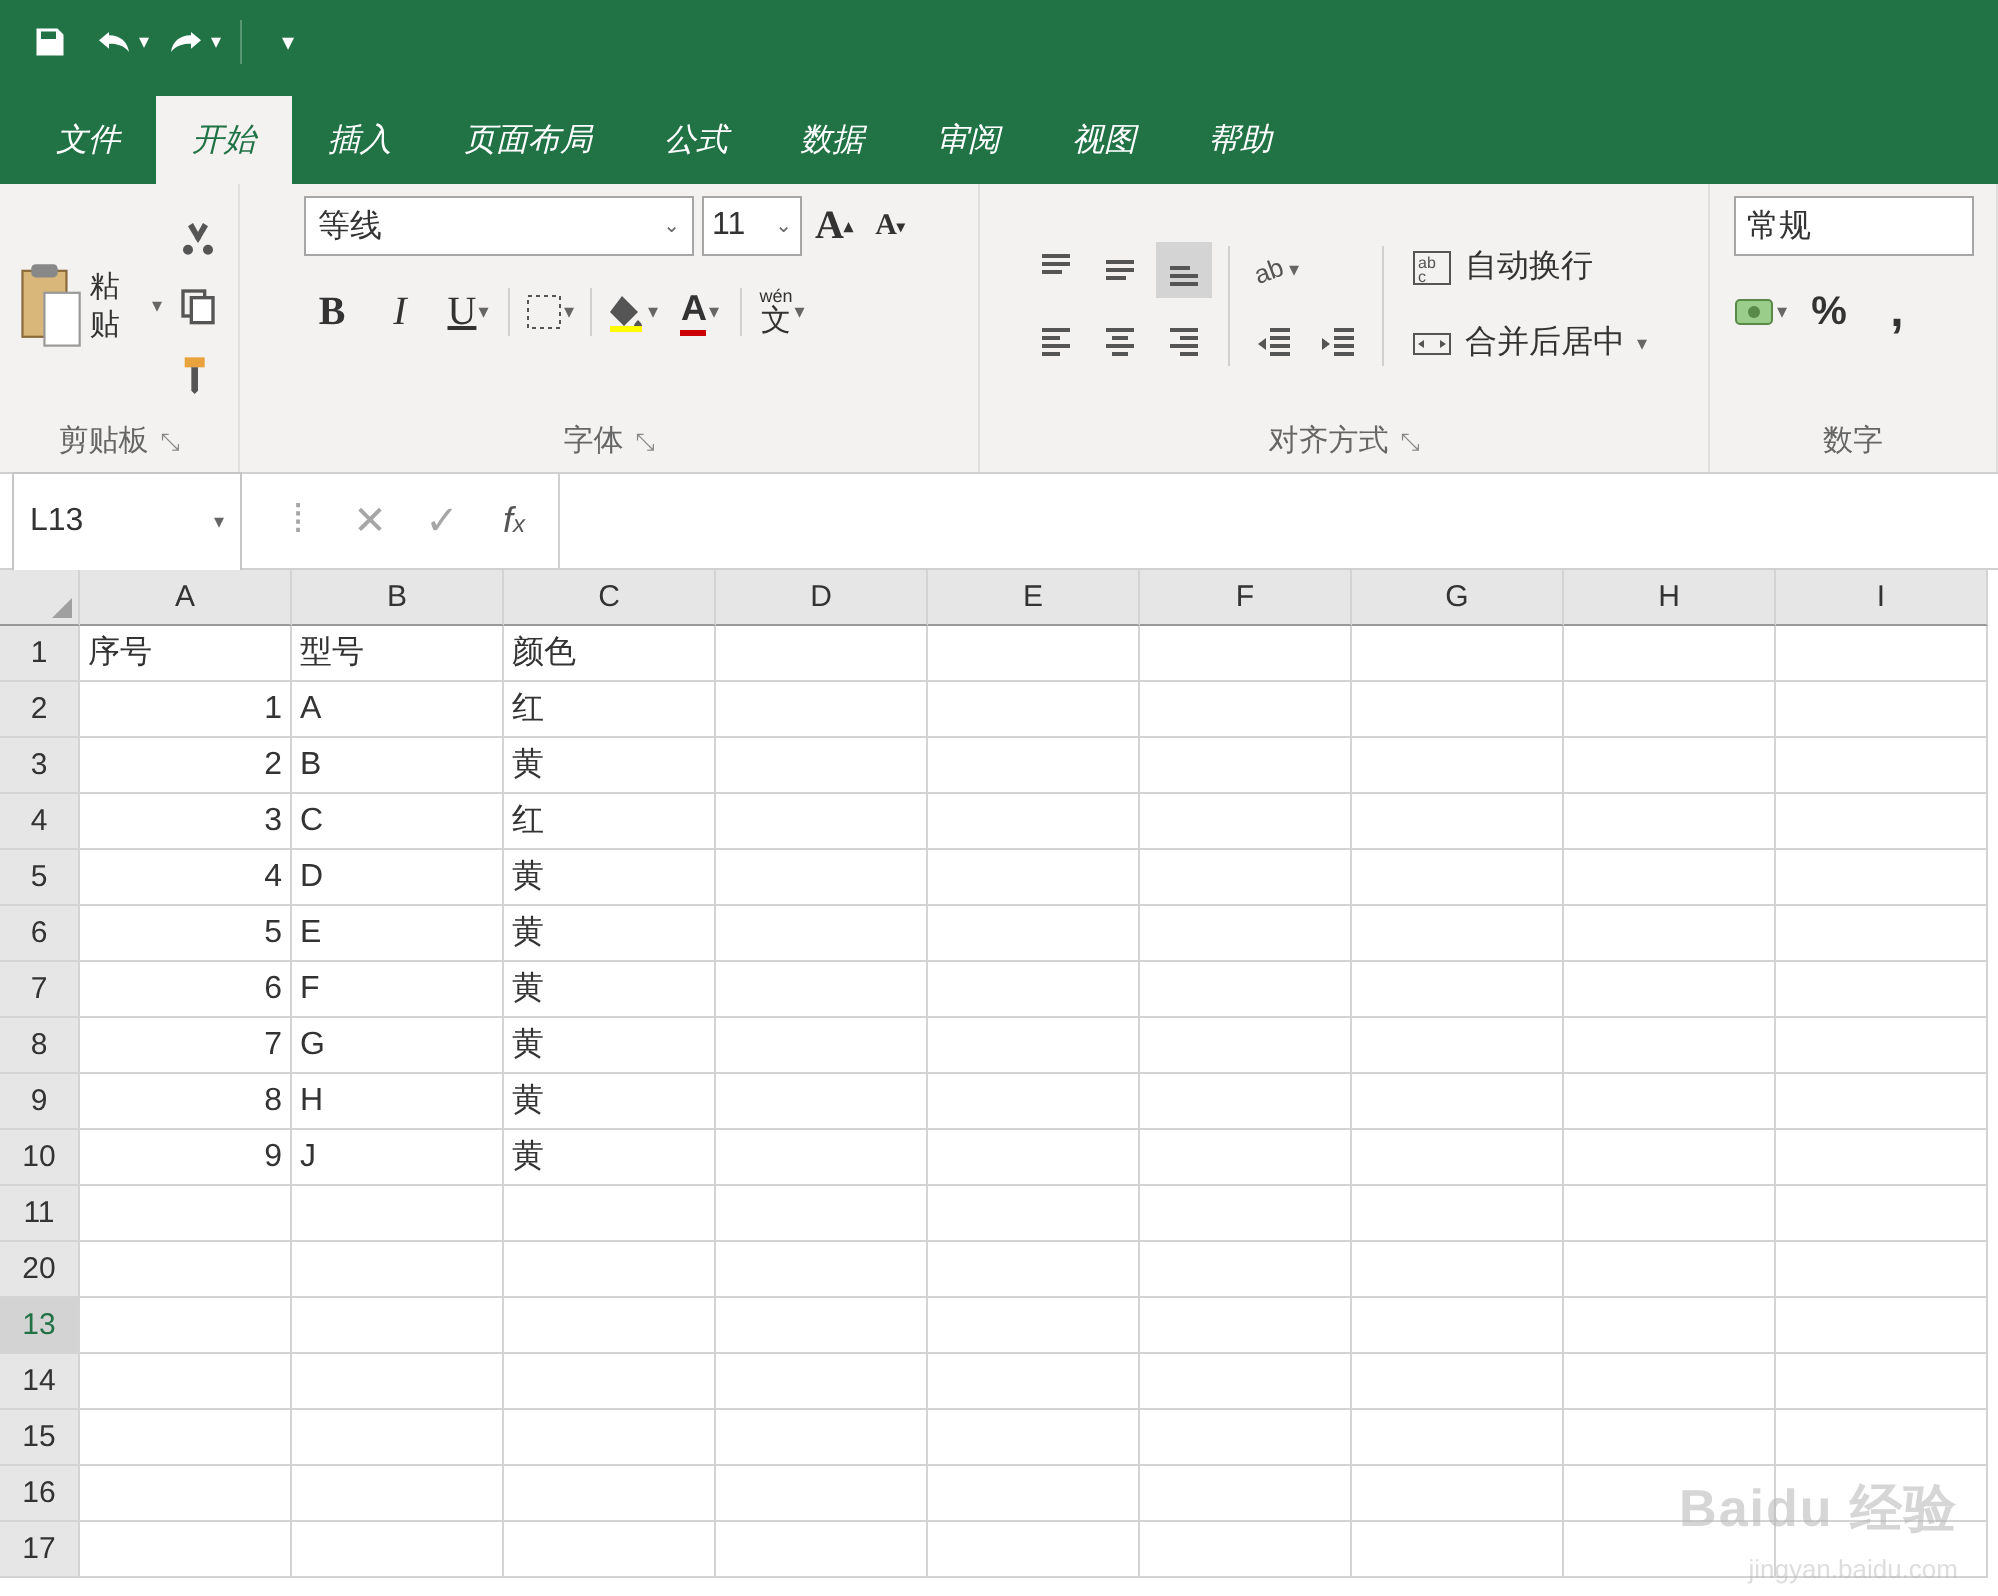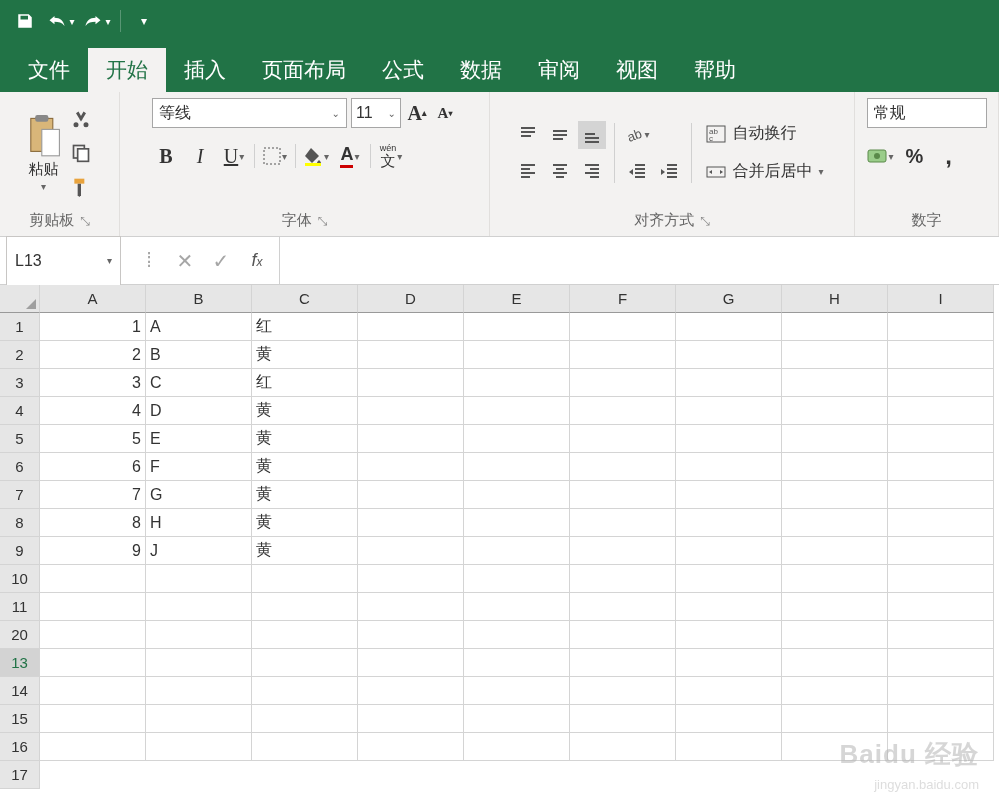--- a/index.html
+++ b/index.html
@@ -8,34 +8,34 @@
 
 .titlebar { background: #217346; height: 42px; display: flex; align-items: center; color: #fff; padding: 0 8px; }
 .qat { display: flex; align-items: center; gap: 2px; }
 .qat-btn { width: 34px; height: 30px; display: flex; align-items: center; justify-content: center; cursor: pointer; }
 .qat-btn svg { fill: #fff; }
 .qat-sep { width: 1px; height: 22px; background: rgba(255,255,255,0.25); margin: 0 4px; }
 .title-text { flex: 1; text-align: right; font-size: 15px; padding-right: 0; }
 
 
 .tabsbar { background: #217346; height: 50px; display: flex; align-items: center; padding: 0 10px; color: #fff; }
-.tab { padding: 10px 18px; font-size: 21px; cursor: pointer; height: 44px; display: flex; align-items: center; margin-top: 6px; }
+.tab { padding: 10px 18px; font-size: 16px; cursor: pointer; height: 44px; display: flex; align-items: center; margin-top: 6px; font-style: italic; }
 .tab.active { background: #f3f2f1; color: #217346; }
 .tell-me { display: flex; align-items: center; gap: 8px; padding: 10px 14px; font-size: 17px; cursor: text; }
 .tell-me svg { fill: #fff; }
 
 
 .ribbon { background: #f3f2f1; height: 145px; display: flex; border-bottom: 1px solid #d0d0d0; }
 .group { border-right: 1px solid #e1dfdd; display: flex; flex-direction: column; align-items: center; padding: 6px 6px 4px 6px; height: 100%; }
 .group-content { flex: 1; display: flex; align-items: center; gap: 4px; }
 .group-label { font-size: 15px; color: #666; padding: 4px 0 2px 0; display: flex; align-items: center; gap: 6px; }
 .group-label .launcher { font-size: 12px; color: #888; cursor: pointer; }
 
 
-.clipboard-big { display: flex; flex-direction: column; align-items: center; gap: 2px; cursor: pointer; }
+.clipboard-big { display: flex; flex-direction: row; align-items: center; gap: 2px; cursor: pointer; }
 .clipboard-big svg { width: 38px; height: 44px; }
 .clipboard-side { display: flex; flex-direction: column; gap: 6px; }
 .side-btn { width: 28px; height: 28px; display:flex; align-items:center; justify-content:center; cursor:pointer; }
 
 
 .font-top { display: flex; align-items: center; gap: 4px; }
 .font-name { width: 195px; height: 30px; border: 1px solid #a6a6a6; background: #fff; display: flex; align-items: center; padding: 0 6px; font-size: 16px; justify-content: space-between; cursor: pointer; }
 .font-size { width: 50px; height: 30px; border: 1px solid #a6a6a6; background: #fff; display: flex; align-items: center; padding: 0 4px; font-size: 16px; justify-content: space-between; cursor: pointer; }
 .sz-btn { width: 24px; height: 28px; display:flex; align-items:center; justify-content:center; cursor:pointer; font-family: "Times New Roman", serif; }
 .font-bottom { display: flex; align-items: center; gap: 6px; margin-top: 10px; }
@@ -381,20 +381,31 @@
           <div class="colhead">C</div>
           <div class="colhead">D</div>
           <div class="colhead">E</div>
           <div class="colhead">F</div>
           <div class="colhead">G</div>
           <div class="colhead">H</div>
           <div class="colhead">I</div>
         </div>
     <div id="cells-container">
           <div class="cells-row">
+            <div class="cell">序号</div>
+            <div class="cell">型号</div>
+            <div class="cell">颜色</div>
+            <div class="cell"></div>
+            <div class="cell"></div>
+            <div class="cell"></div>
+            <div class="cell"></div>
+            <div class="cell"></div>
+            <div class="cell"></div>
+          </div>
+          <div class="cells-row">
             <div class="cell num">1</div>
             <div class="cell">A</div>
             <div class="cell">红</div>
             <div class="cell"></div>
             <div class="cell"></div>
             <div class="cell"></div>
             <div class="cell"></div>
             <div class="cell"></div>
             <div class="cell"></div>
           </div>

